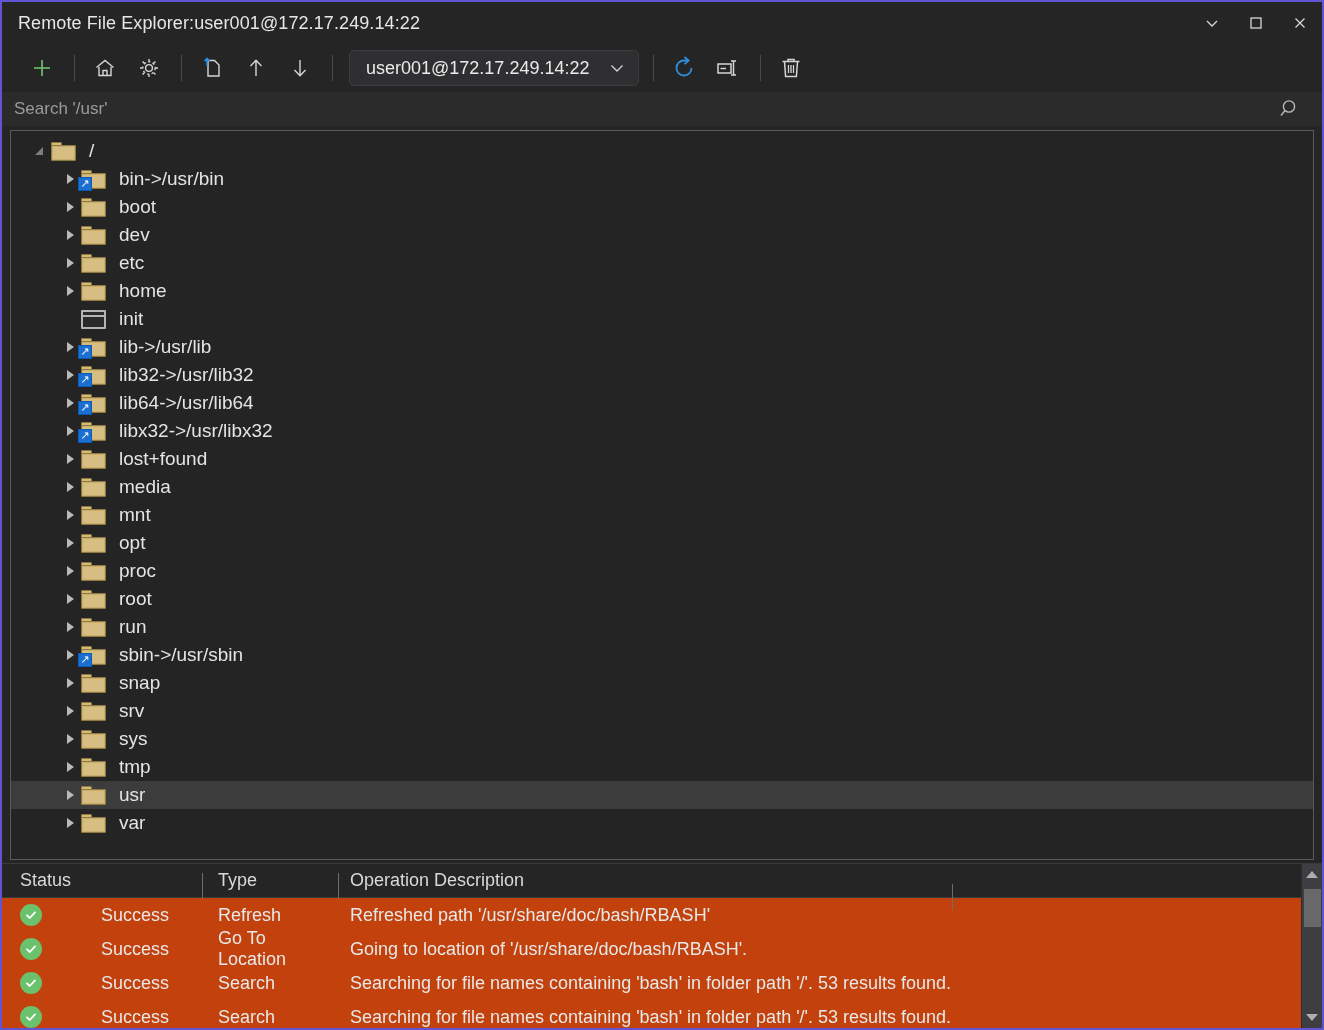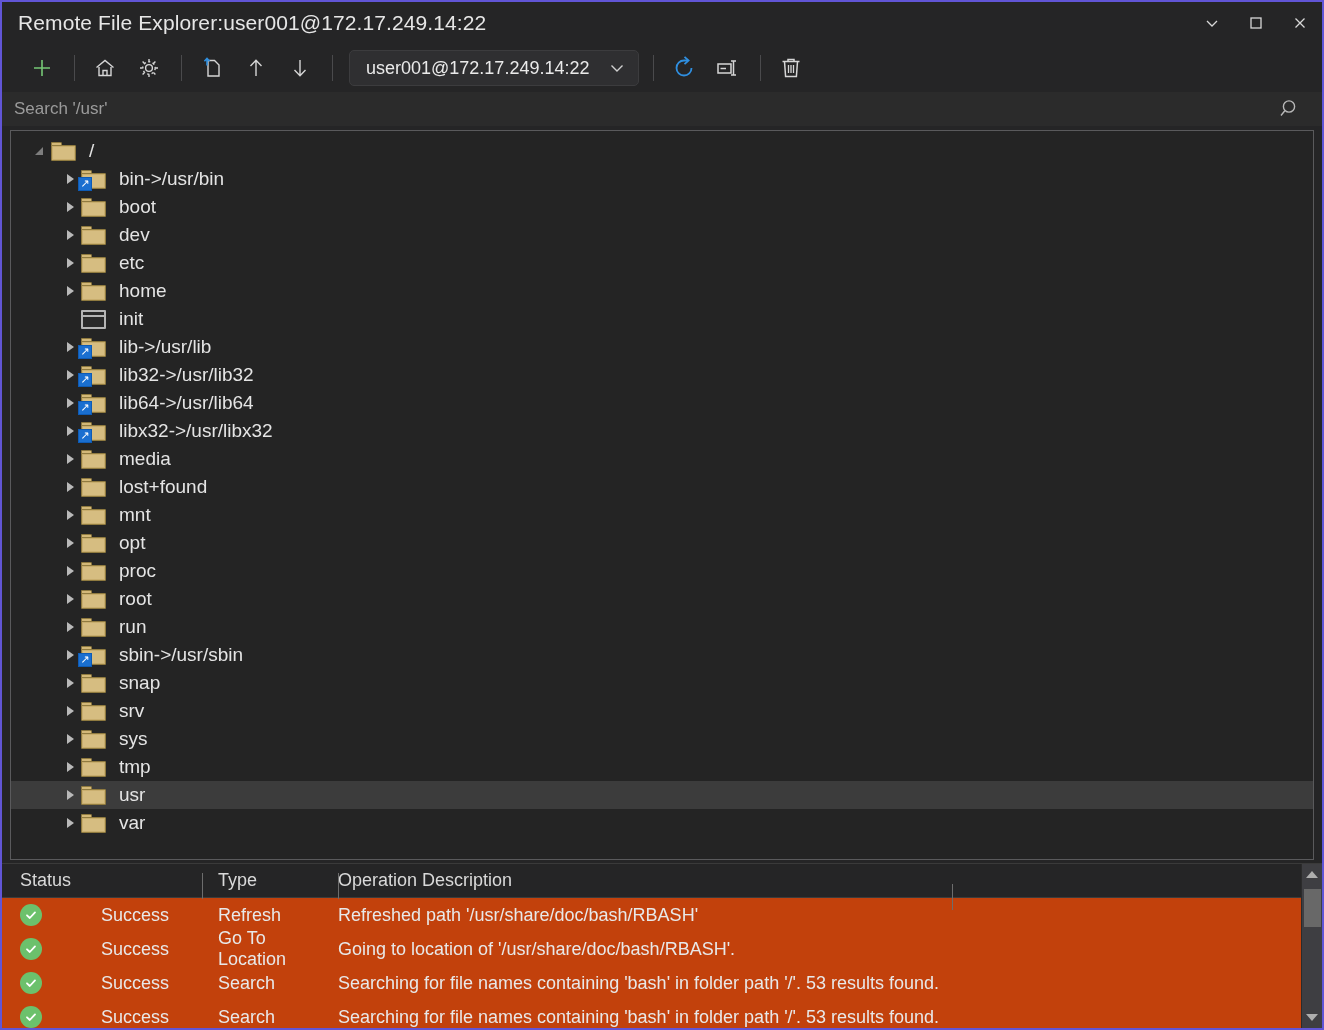--- a/index.html
+++ b/index.html
@@ -20,21 +20,21 @@
   }
 
   
   .titlebar {
     height: 42px; flex: 0 0 42px;
     display: flex; align-items: center;
     background: #252526;
     position: relative;
   }
   .title-text {
-    color: #e6e6e6; font-size: 21px;
+    color: #e6e6e6; font-size: 18px;
     padding-left: 16px; letter-spacing: .1px;
     white-space: nowrap;
   }
   .wincontrols {
     position: absolute; right: 0; top: 0; height: 42px;
     display: flex; align-items: center;
   }
   .winbtn {
     width: 44px; height: 42px;
     display: flex; align-items: center; justify-content: center;
@@ -204,21 +204,21 @@
   .st-head .cell + .cell::before {
     content: ""; position: absolute; left: 0; top: 3px;
     width: 1px; height: 26px; background: #6d6d6d;
   }
   .st-row {
     display: flex; height: 34px; align-items: center;
     color: #e8e8e8; font-size: 18px;
   }
   .c-status { width: 200px; flex: 0 0 200px; padding-left: 18px; display: flex; align-items: center; }
   .c-type   { width: 136px; flex: 0 0 136px; padding-left: 16px; }
-  .c-desc   { width: 614px; flex: 0 0 614px; padding-left: 0; white-space: nowrap; }
+  .c-desc   { width: 614px; flex: 0 0 614px; padding-left: 12px; white-space: nowrap; }
   .c-extra  { flex: 1 1 auto; }
   .head-pad { padding-left: 0; }
   .ok-badge {
     width: 22px; height: 22px; border-radius: 50%;
     background: #6cc16c;
     display: inline-flex; align-items: center; justify-content: center;
     margin-right: 12px; flex: 0 0 22px;
   }
   .ok-badge svg { display: block; }
   .st-label { white-space: nowrap; margin-left: 47px; }
@@ -510,34 +510,34 @@
           <span class="expander">
             <span class="tri-right"></span>
           </span>
           <span class="icon-slot">
             <span class="folder">
               <span class="tab"></span>
               <span class="body"></span>
               <span class="inner"></span>
             </span>
           </span>
+          <span class="label">lost+found</span>
+        </div>
+        <div class="row child">
+          <span class="expander">
+            <span class="tri-right"></span>
+          </span>
+          <span class="icon-slot">
+            <span class="folder">
+              <span class="tab"></span>
+              <span class="body"></span>
+              <span class="inner"></span>
+            </span>
+          </span>
           <span class="label">media</span>
-        </div>
-        <div class="row child">
-          <span class="expander">
-            <span class="tri-right"></span>
-          </span>
-          <span class="icon-slot">
-            <span class="folder">
-              <span class="tab"></span>
-              <span class="body"></span>
-              <span class="inner"></span>
-            </span>
-          </span>
-          <span class="label">lost+found</span>
         </div>
         <div class="row child">
           <span class="expander">
             <span class="tri-right"></span>
           </span>
           <span class="icon-slot">
             <span class="folder">
               <span class="tab"></span>
               <span class="body"></span>
               <span class="inner"></span>

